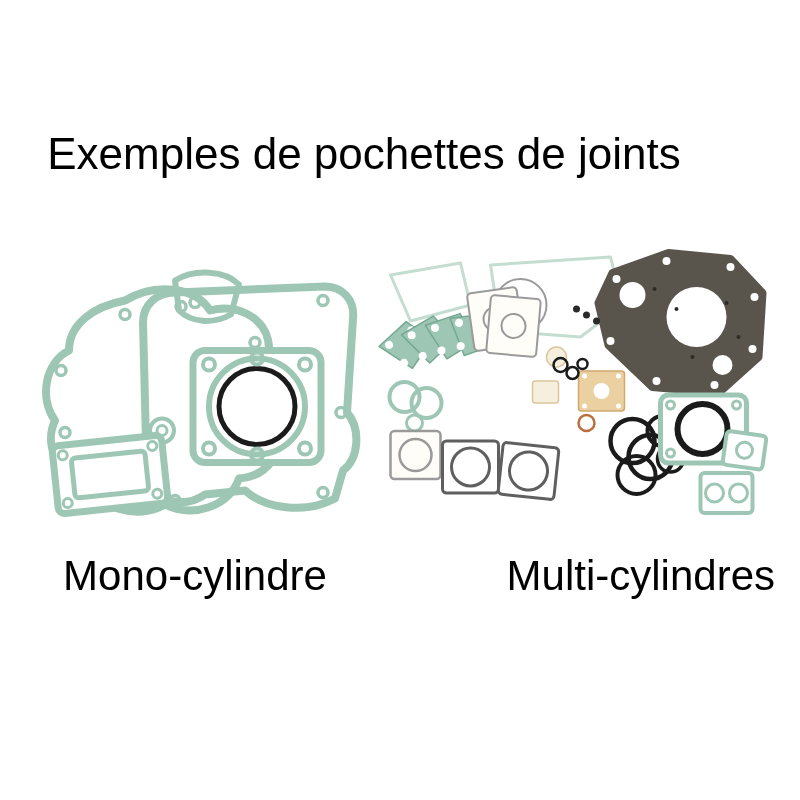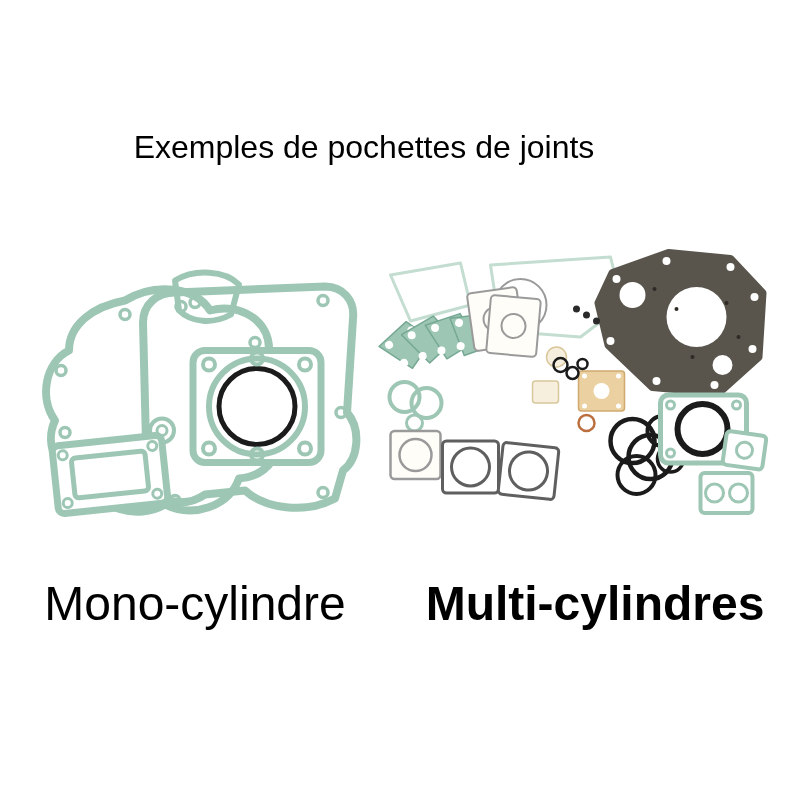--- a/index.html
+++ b/index.html
@@ -6,26 +6,26 @@
     --background:#ffffff; --text:#000000;
     --gasket-teal:#9dc7b4; --gasket-teal-light:#c4ddd1; --gasket-teal-dark:#76a893;
     --gasket-dark:#59554c; --gasket-beige:#ebd0a1; --gasket-cream:#f6efdd;
     --oring-black:#1b1b1b; --oring-orange:#bb6f3e;
     --line-gray:#9a9a9a; --line-dark-gray:#5f5f5f;
   }
   *{margin:0;padding:0;box-sizing:border-box;}
   body{background:#e9e9e9;font-family:"Liberation Sans","DejaVu Sans",sans-serif;}
   .canvas{position:relative;width:800px;height:800px;background:var(--background);overflow:hidden;margin:0 auto;}
   .title{position:absolute;top:128px;left:0;width:728px;text-align:center;
-         font-size:32px;line-height:1.2;color:var(--text);font-weight:400;}
+         font-size:44px;line-height:1.2;color:var(--text);font-weight:400;}
   .fig-left{position:absolute;left:25px;top:260px;width:340px;height:285px;}
   .fig-right{position:absolute;left:368px;top:245px;width:405px;height:290px;}
-  .caption{position:absolute;top:576px;font-size:48px;color:var(--text);font-weight:400;}
+  .caption{position:absolute;top:552px;font-size:42px;color:var(--text);font-weight:400;}
   .caption-left{left:25px;width:340px;text-align:center;}
-  .caption-right{left:415px;width:360px;text-align:center;font-weight:bold;}
+  .caption-right{left:415px;width:360px;text-align:right;}
   svg{display:block;width:100%;height:100%;}
   .gst{stroke:var(--gasket-teal);fill:none;stroke-linejoin:round;stroke-linecap:round;}
   .gstf{stroke:var(--gasket-teal);fill:#fff;stroke-linejoin:round;stroke-linecap:round;}
   .gstl{stroke:var(--gasket-teal-light);fill:none;stroke-linejoin:round;}
   .gsk{stroke:var(--oring-black);fill:none;}
   .gskf{stroke:var(--oring-black);fill:#fff;}
   .gsg{stroke:var(--line-gray);fill:none;}
   .gsgf{stroke:var(--line-gray);fill:#fffdf8;}
   .gsd{stroke:var(--line-dark-gray);fill:none;}
   .gsdf{stroke:var(--line-dark-gray);fill:#fff;}

